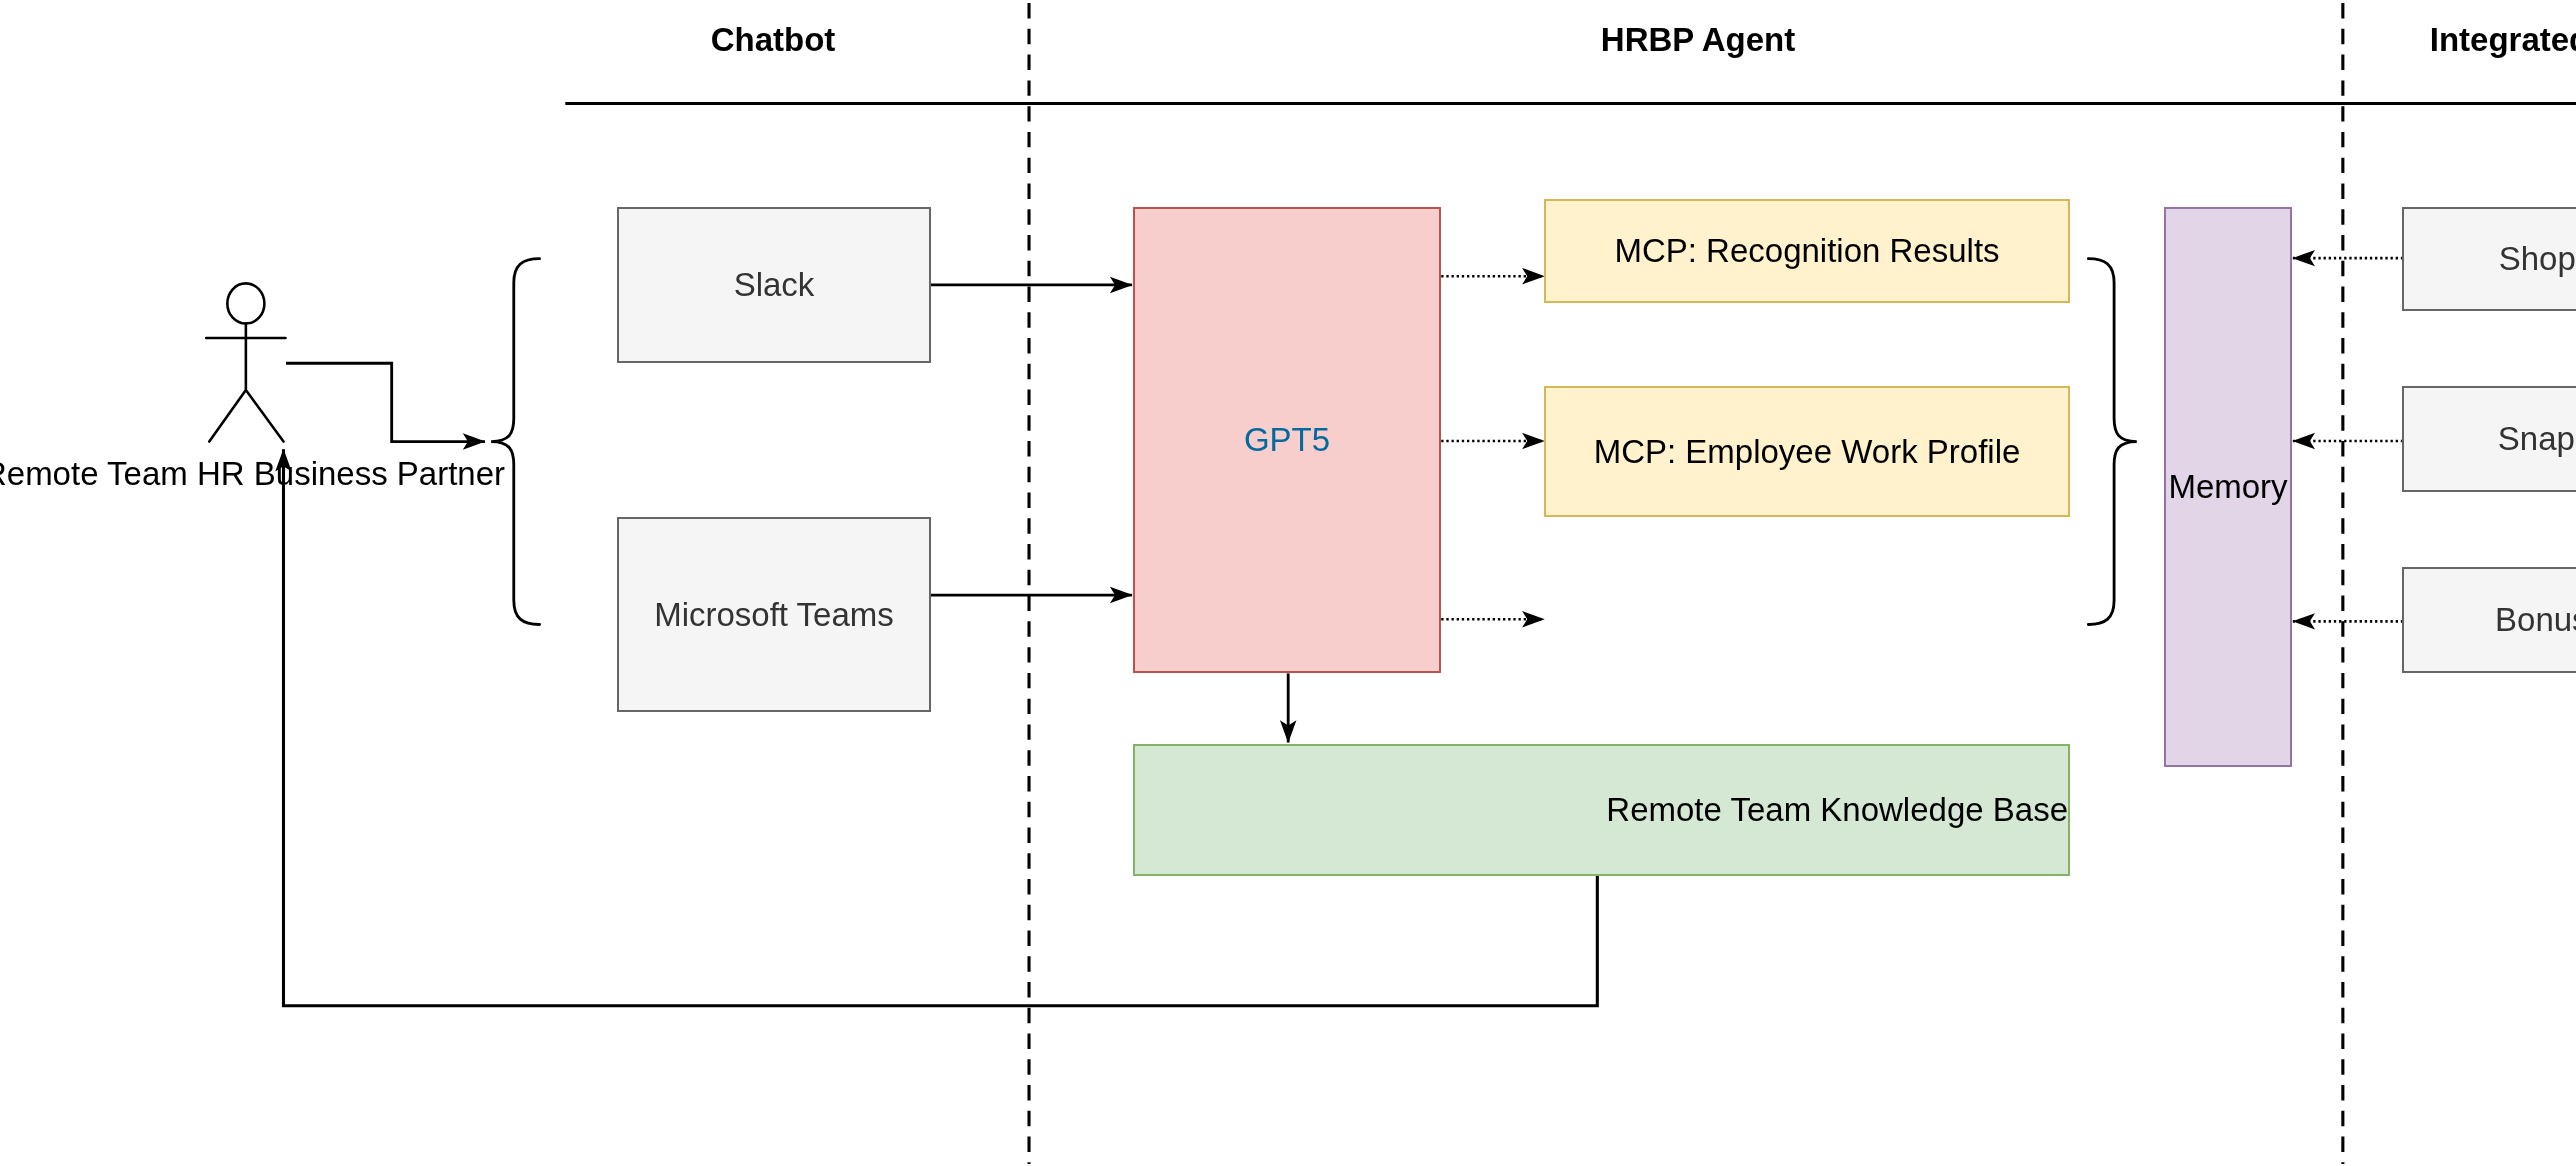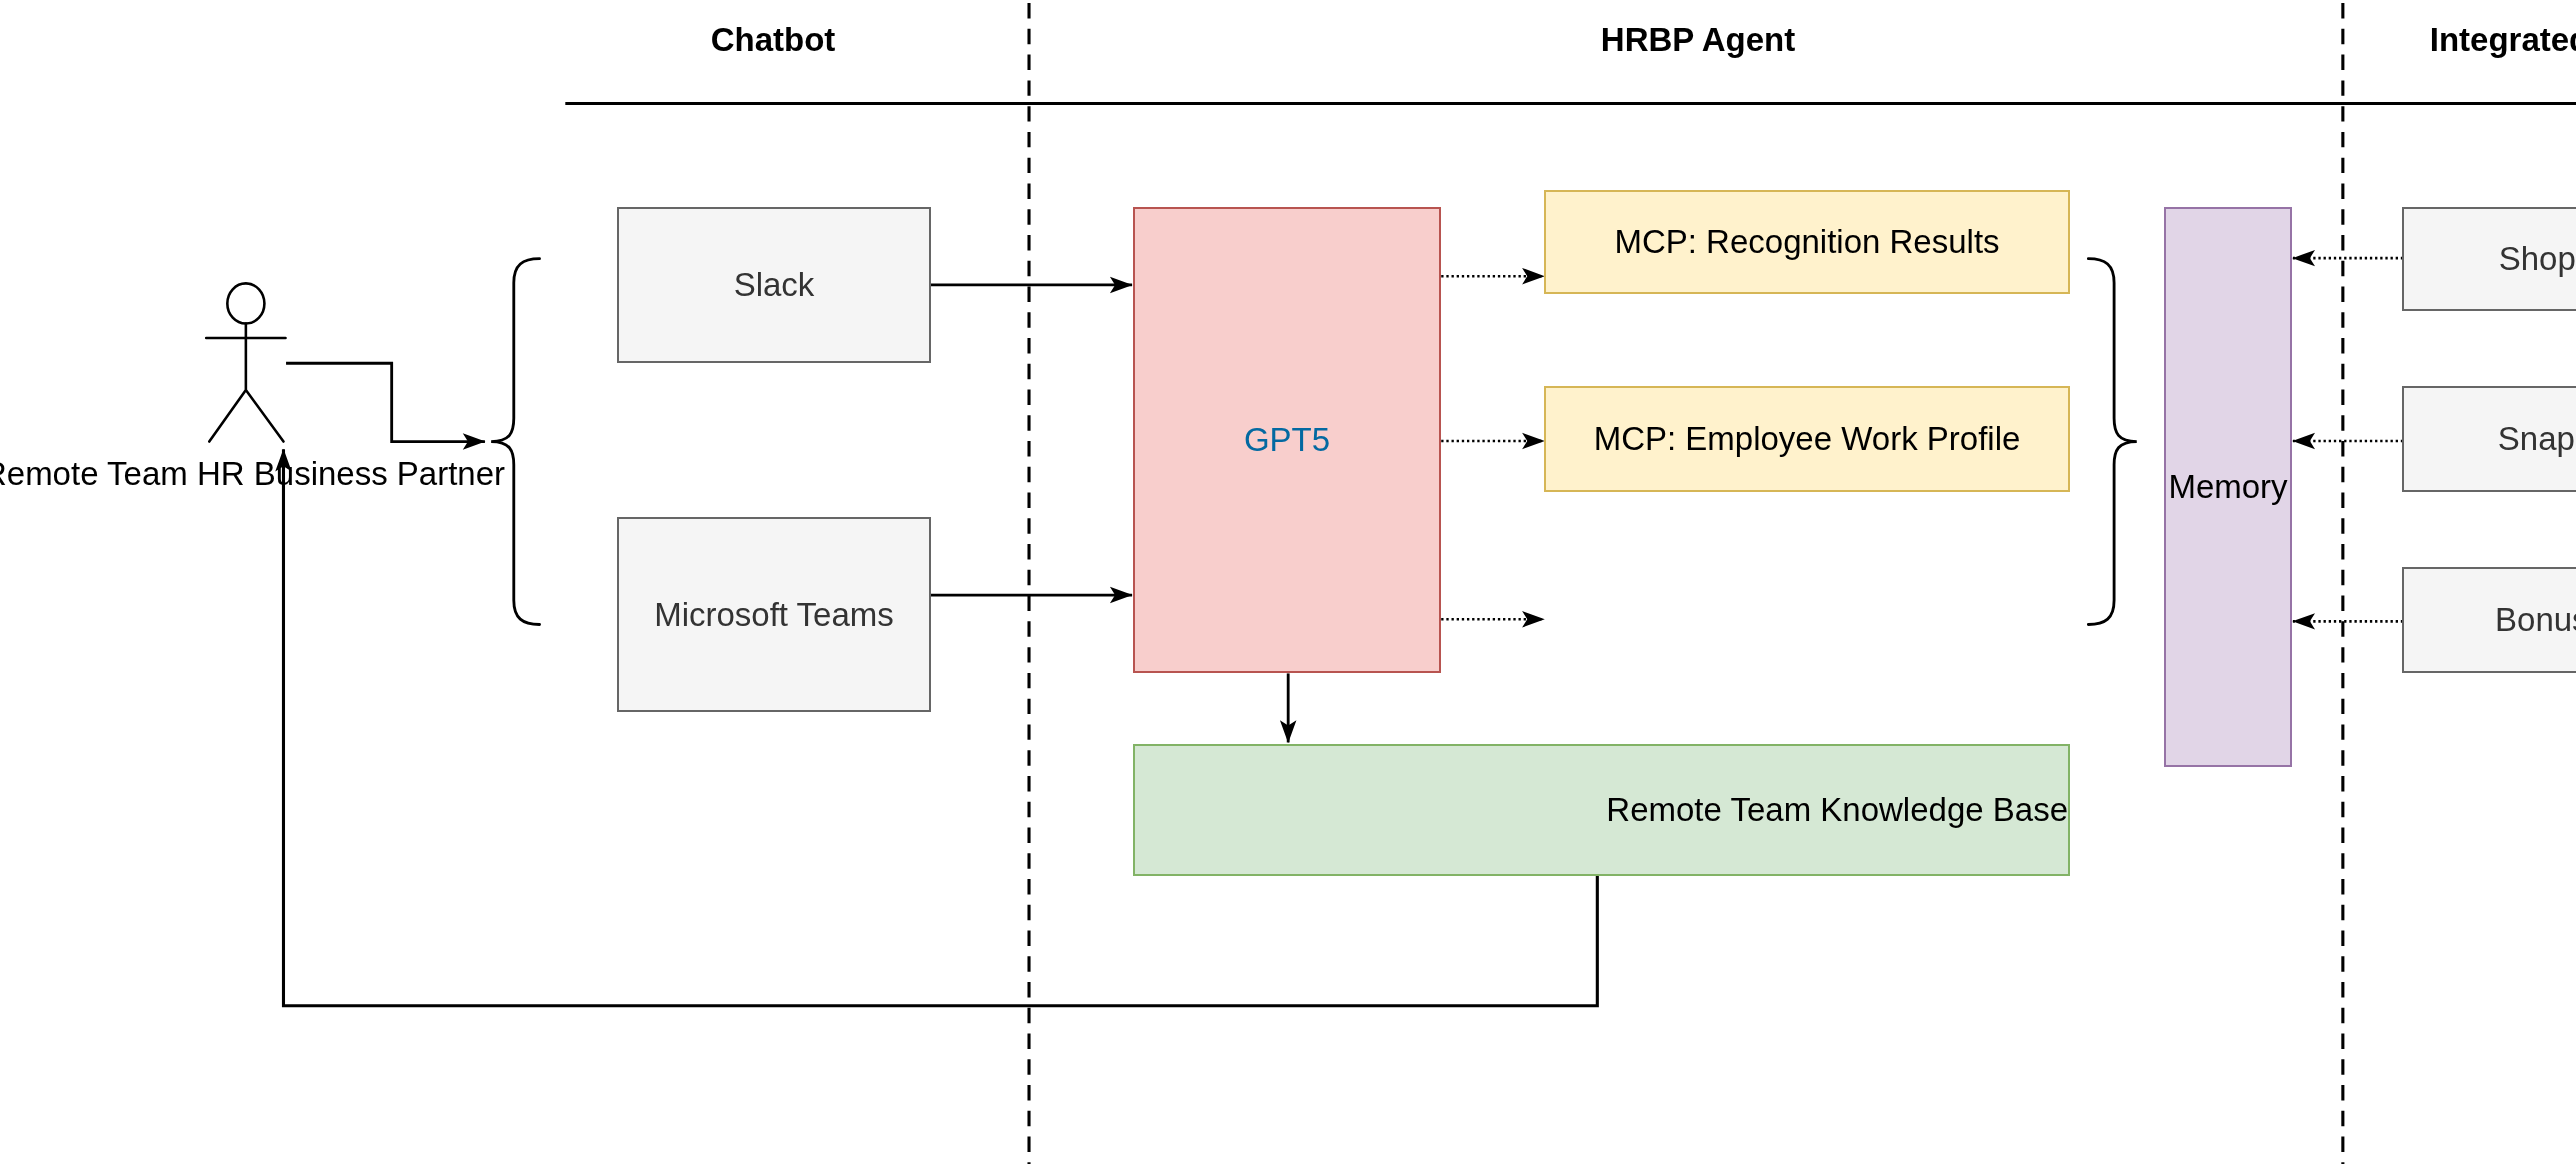--- a/index.html
+++ b/index.html
@@ -21,22 +21,22 @@
     font-size:33px;font-weight:bold;color:#000000;white-space:nowrap;z-index:2;
   }
   .actor-label{
     position:absolute;transform:translate(-50%,-50%);
     font-size:33px;color:#000000;white-space:nowrap;z-index:2;
   }
   
   #node-slack{left:617px;top:207px;width:314px;height:156px;}
   #node-teams{left:617px;top:517px;width:314px;height:195px;}
   #node-gpt5{left:1133px;top:207px;width:308px;height:466px;}
-  #node-mcp1{left:1544px;top:190px;width:526px;height:104px;}
-  #node-mcp2{left:1544px;top:386px;width:526px;height:106px;}
+  #node-mcp1{left:1544px;top:199px;width:526px;height:104px;}
+  #node-mcp2{left:1544px;top:386px;width:526px;height:131px;}
   #node-mcp3{left:1544px;top:567px;width:526px;height:106px;}
   #node-memory{left:2164px;top:207px;width:128px;height:560px;}
   #node-api1{left:2402px;top:207px;width:364px;height:104px;}
   #node-api2{left:2402px;top:386px;width:364px;height:106px;}
   #node-api3{left:2402px;top:567px;width:364px;height:106px;}
   #node-kb{left:1133px;top:744px;width:937px;height:132px;}
   #title-chatbot{left:773px;top:40px;}
   #title-agent{left:1698px;top:40px;}
   #title-platform{left:2581px;top:40px;}
   #label-actor{left:244px;top:474px;}

